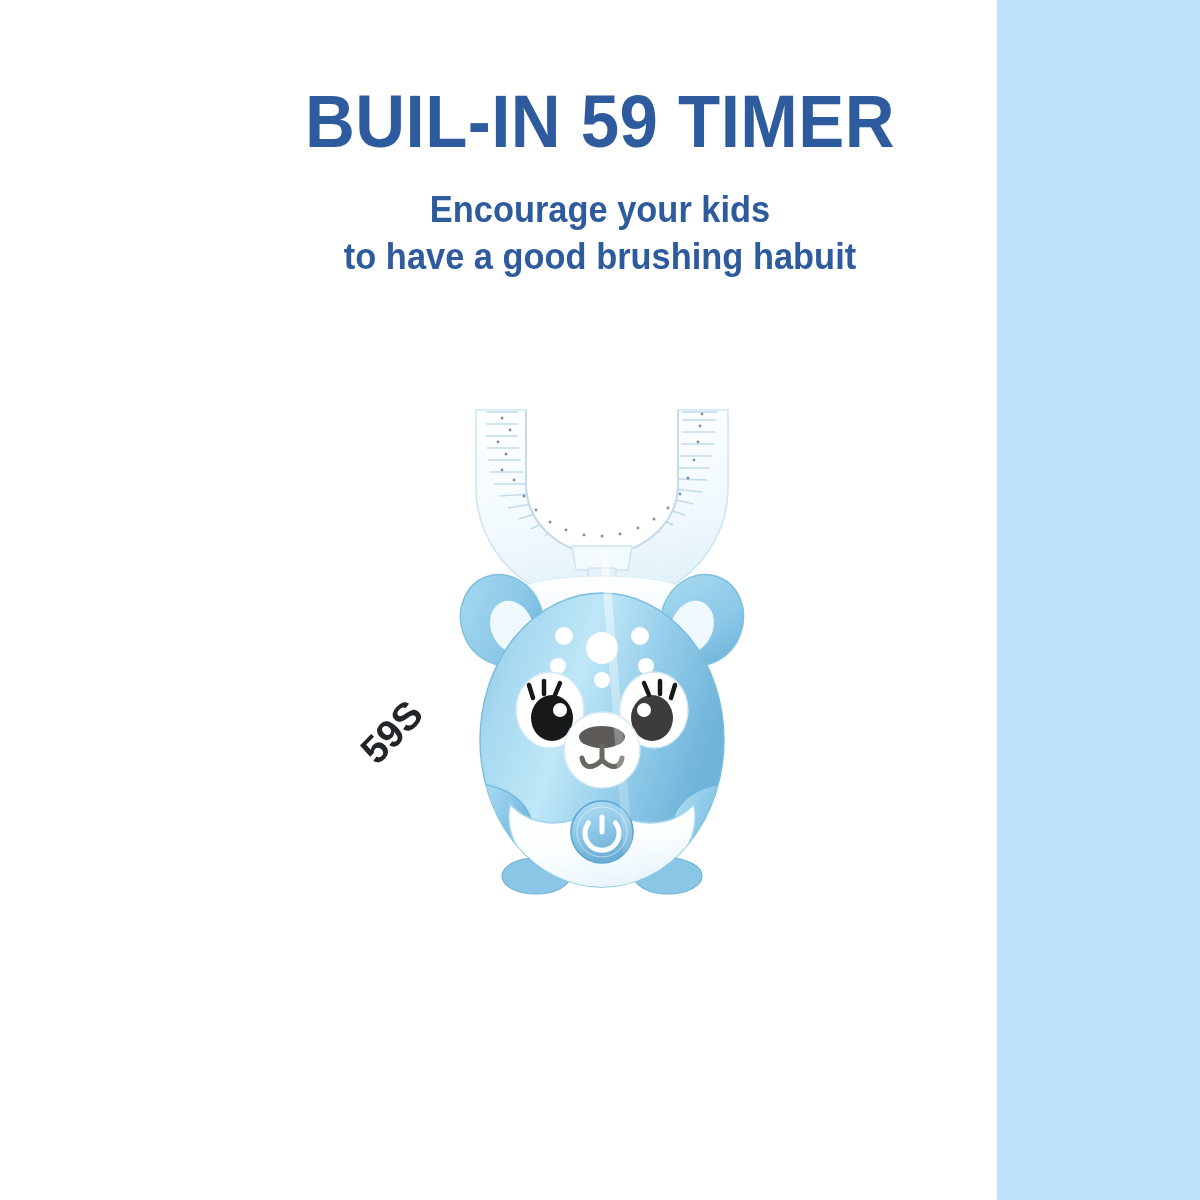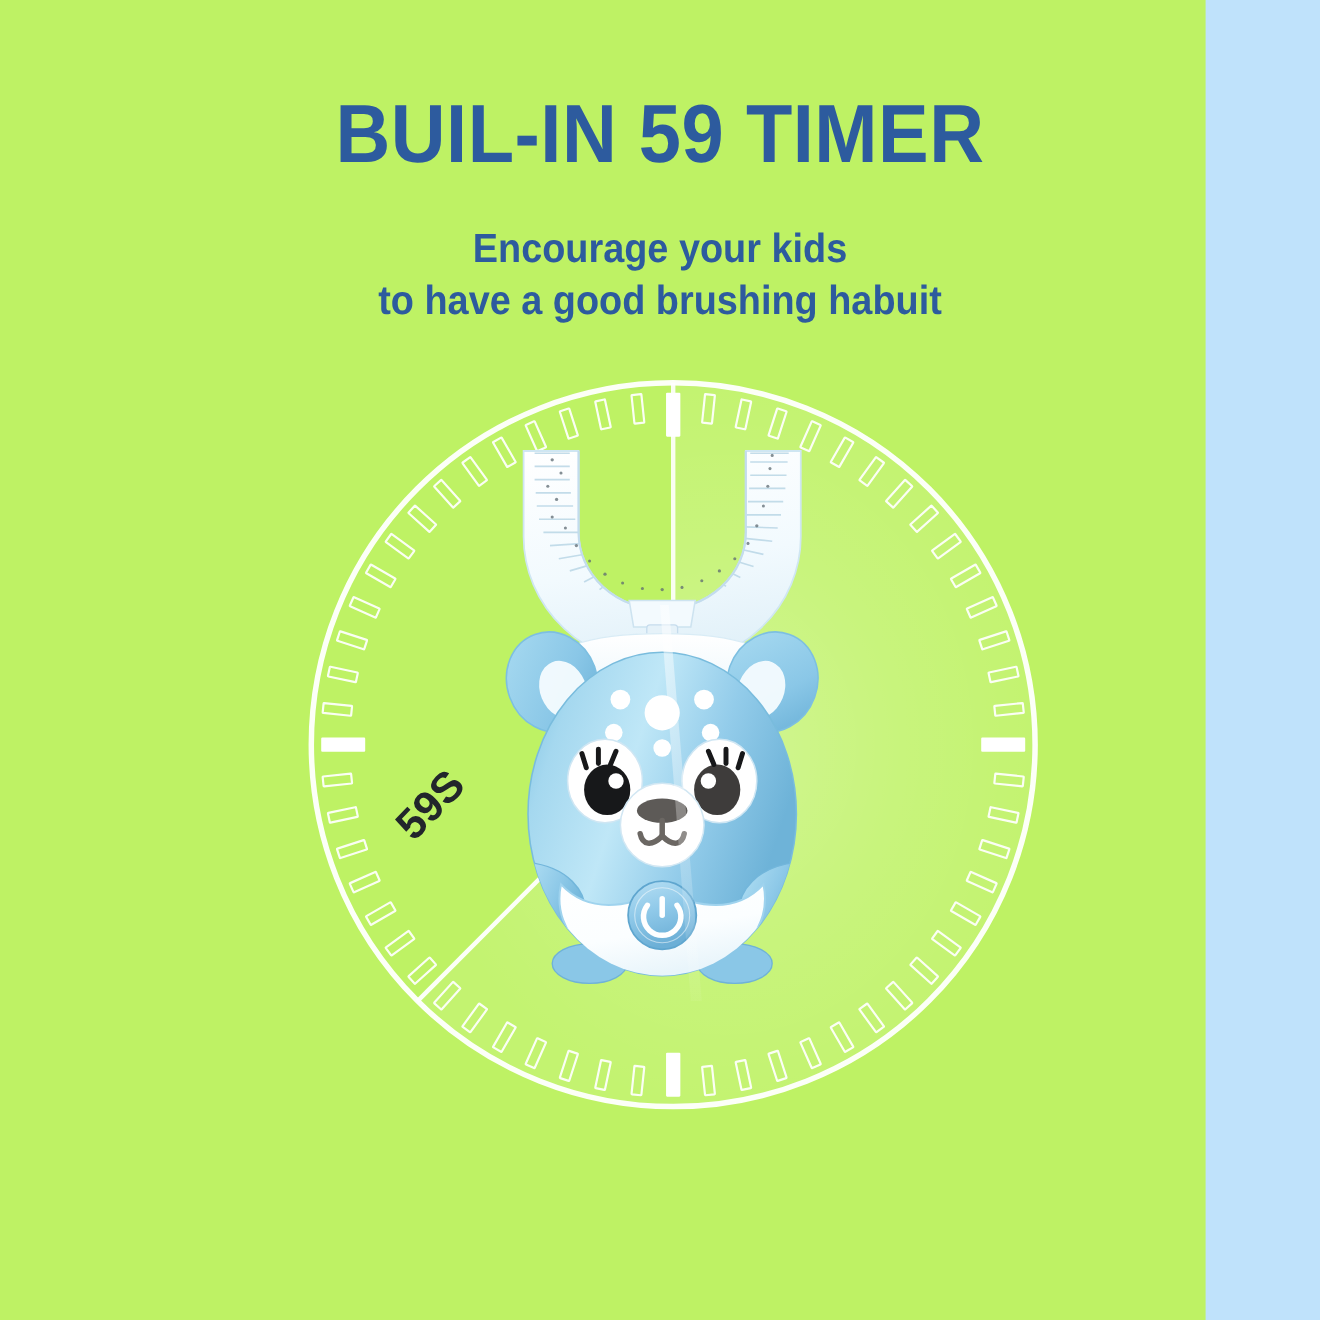--- a/index.html
+++ b/index.html
@@ -12,23 +12,23 @@
     height: 1200px;
     overflow: hidden;
     font-family: "Liberation Sans", sans-serif;
     background: #bfe2fb;
     position: relative;
   }
 
   #stage {
     position: absolute;
     inset: 0;
-    width: 1096px;
+    width: 997px;
     height: 1200px;
-    background: #bef264;
+    background: #ffffff;
   }
 
   
   .headline-block {
     position: absolute;
     top: 84px;
     left: 0;
     width: 1200px;
     text-align: center;
     z-index: 40;
@@ -39,21 +39,21 @@
     font-size: 75px;
     line-height: 1.0;
     letter-spacing: 0.5px;
     color: #2d5b9e;
     transform: scaleX(0.92);
     transform-origin: center top;
     margin: 0;
     white-space: nowrap;
   }
   .subline-wrap {
-    margin-top: 44px;
+    margin-top: 28px;
   }
   .subline {
     font-family: "Liberation Sans", sans-serif;
     font-weight: bold;
     font-size: 37px;
     line-height: 1.27;
     color: #2d5b9e;
     transform: scaleX(0.93);
     transform-origin: center top;
     margin: 0;

